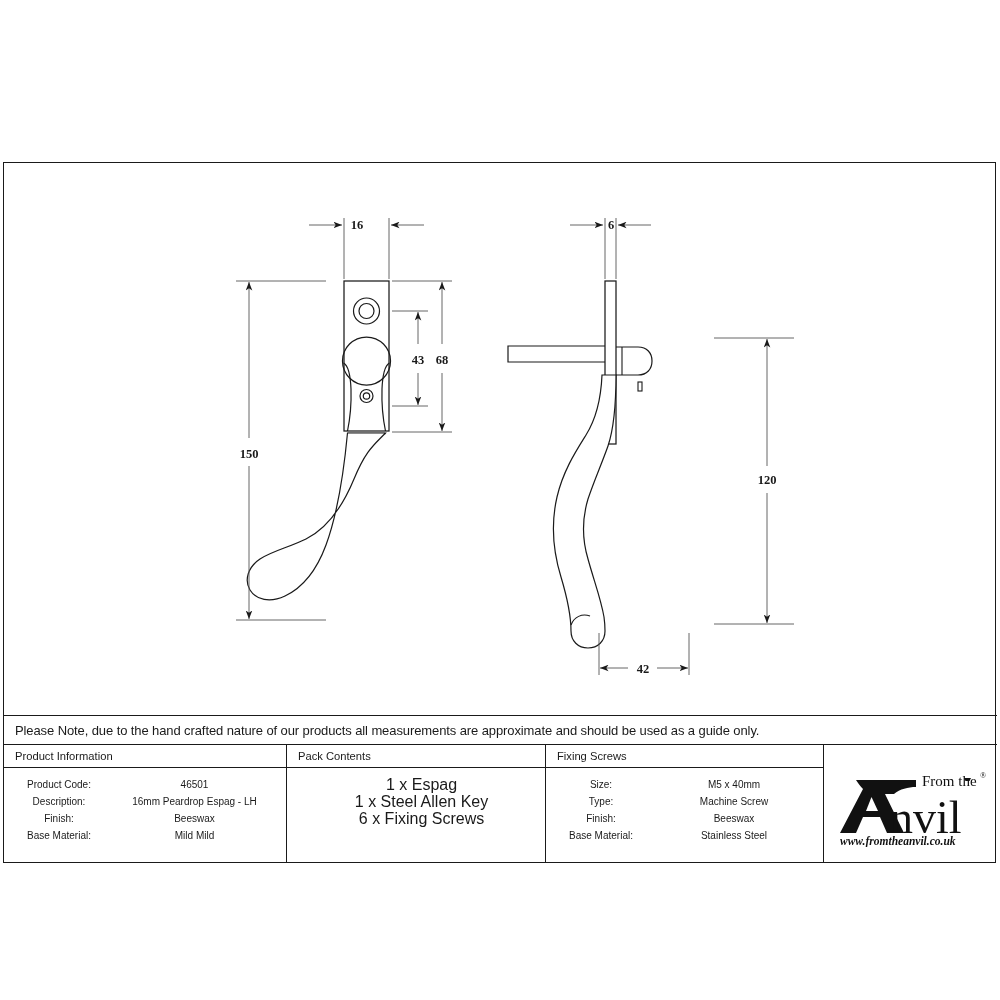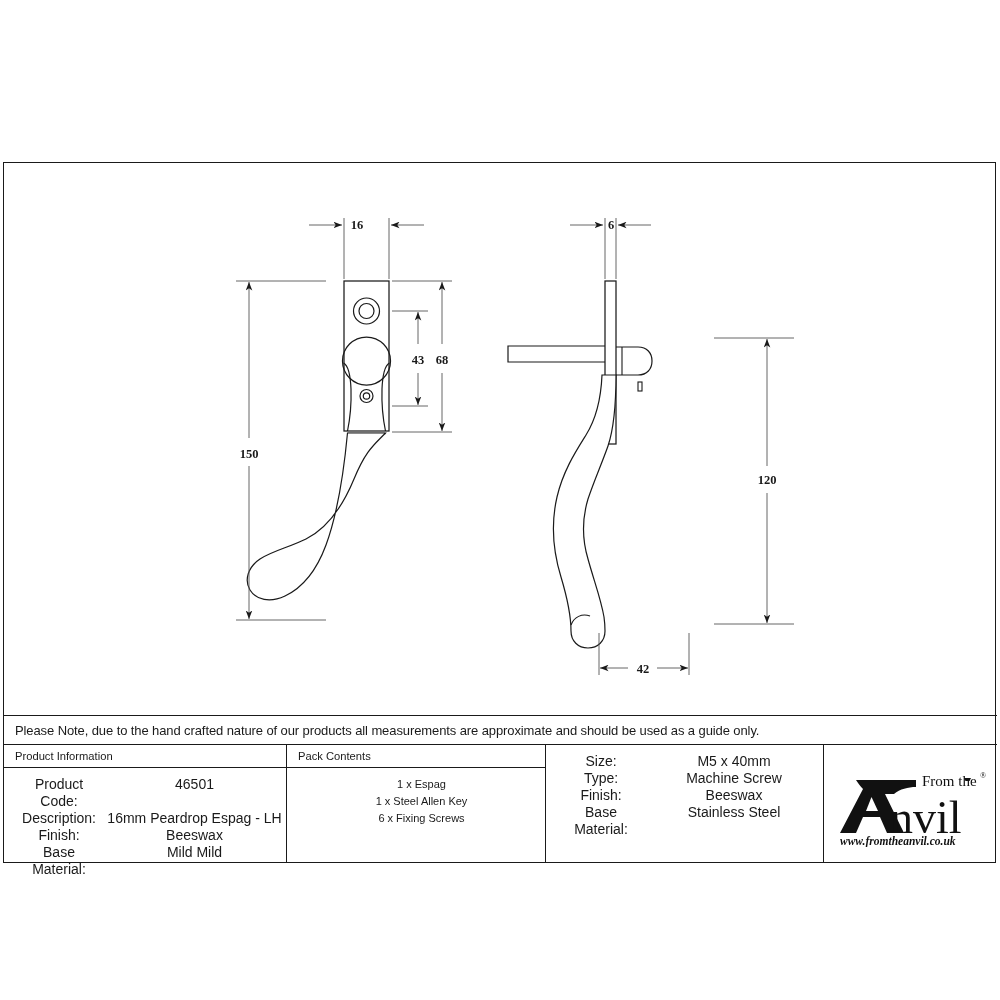--- a/index.html
+++ b/index.html
@@ -95,29 +95,29 @@
     font-size: 11.2px;
     color: #1a1a1a;
   }
   .col-body {
     padding: 8px 0 0 11px;
     box-sizing: border-box;
   }
 
   .kv-row {
     display: flex;
-    font-size: 14px;
+    font-size: 10px;
     line-height: 17px;
     color: #1a1a1a;
   }
   .kv-key { width: 88px; flex: 0 0 88px; }
   .kv-val { flex: 1 1 auto; }
 
   .plain-row {
-    font-size: 11px;
+    font-size: 16px;
     line-height: 17px;
     color: #1a1a1a;
   }
 
   
   .logo-wrap {
     width: 173px;
     height: 117px;
     display: flex;
     align-items: center;
@@ -288,20 +288,21 @@
       <div class="col col-pack">
         <div class="col-header">Pack Contents</div>
         <div class="col-body">
           <div class="plain-row">1 x Espag</div>
           <div class="plain-row">1 x Steel Allen Key</div>
           <div class="plain-row">6 x Fixing Screws</div>
         </div>
       </div>
 
       <div class="col col-fix">
+        <div class="col-header">Fixing Screws</div>
         <div class="col-body">
           <div class="kv-row">
             <span class="kv-key">Size:</span>
             <span class="kv-val">M5 x 40mm</span>
           </div>
           <div class="kv-row">
             <span class="kv-key">Type:</span>
             <span class="kv-val">Machine Screw</span>
           </div>
           <div class="kv-row">

